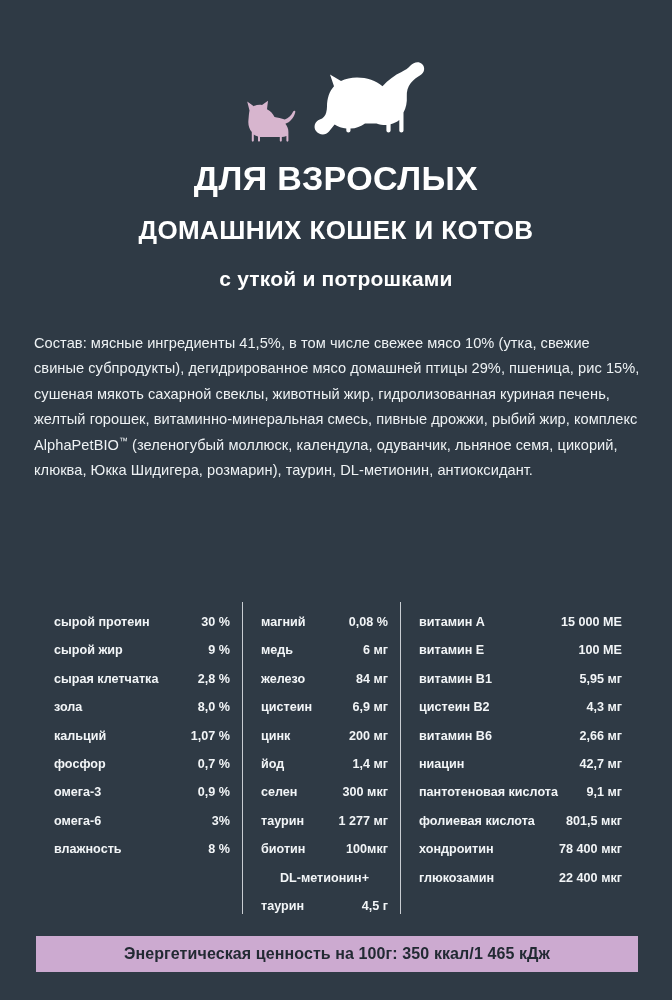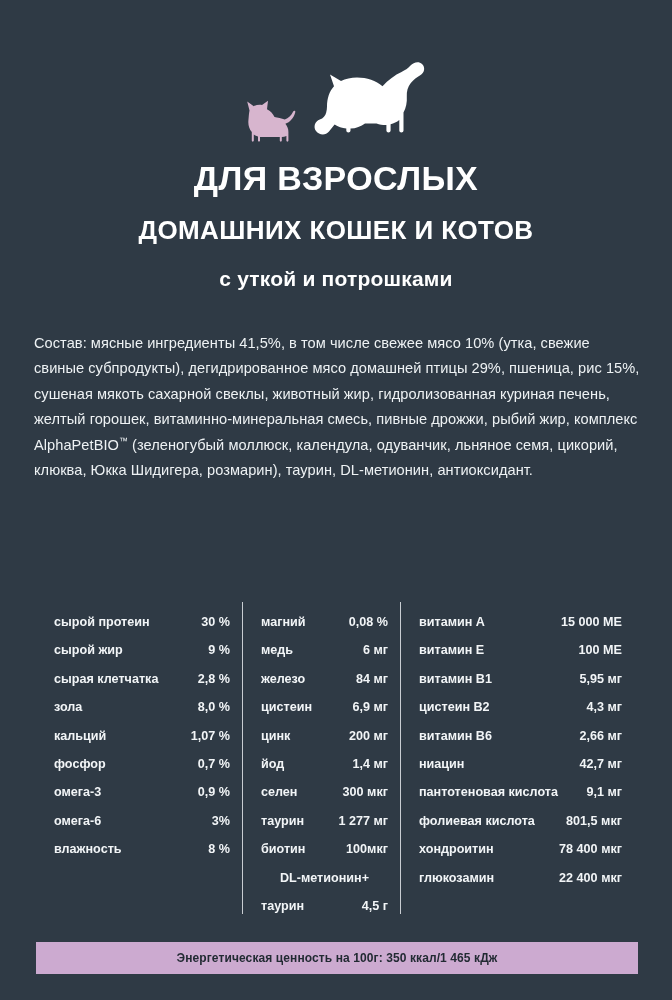--- a/index.html
+++ b/index.html
@@ -137,25 +137,25 @@
     white-space: nowrap;
   }
   .row .lbl { text-align: center; margin-top: 12px; }
   .row .val { text-align: right; padding-left: 8px; }
   .row.single .lbl { width: 100%; }
 
   .nutri-foot {
     background: #ccaad0;
     color: #222a33;
     text-align: center;
-    font-size: 12px;
+    font-size: 16px;
     font-weight: bold;
     padding: 9px 0 9px;
     letter-spacing: 0.1px;
-    margin-top: 16px;
+    margin-top: 10px;
   }
 </style>
 </head>
 <body>
 
 <div class="page">
 
   <div class="hero">
 
     <div class="cats">

